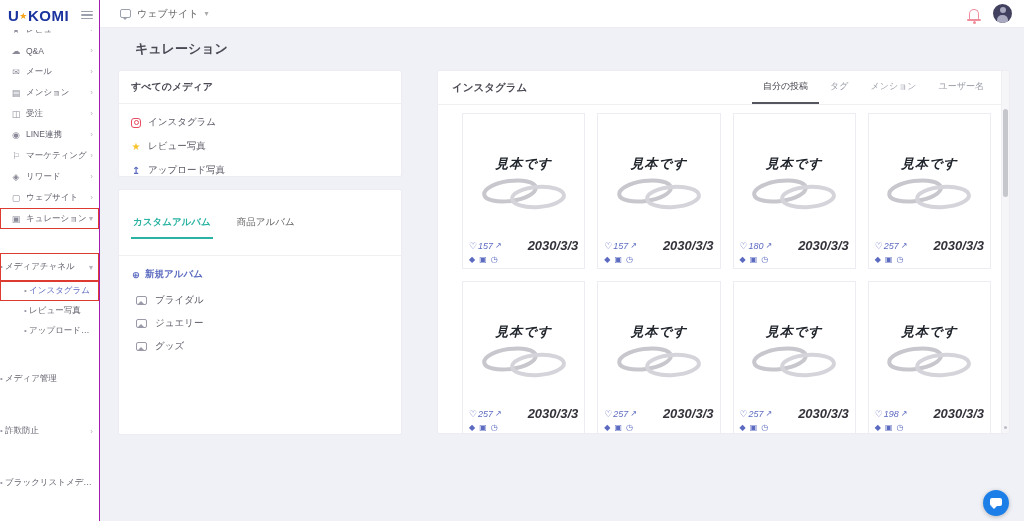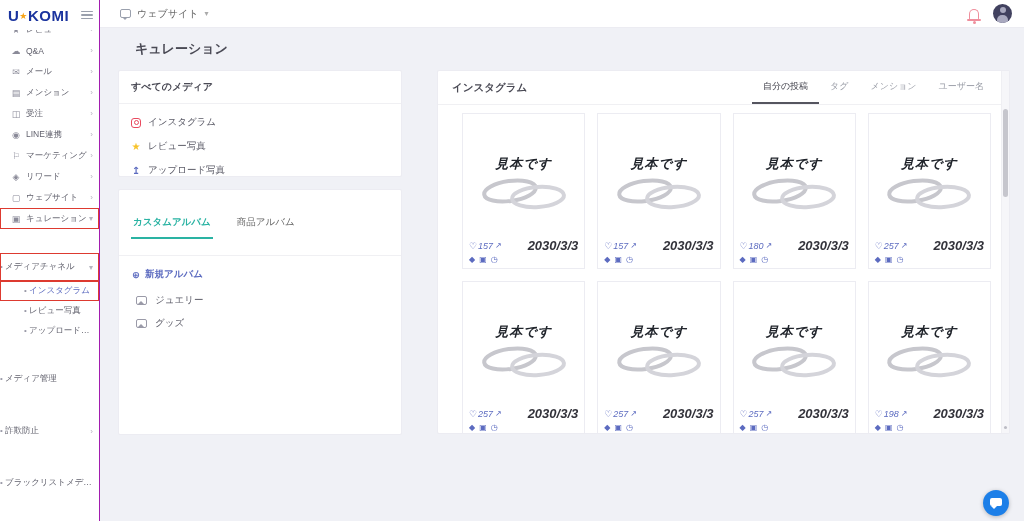--- a/index.html
+++ b/index.html
@@ -263,20 +263,24 @@
           <div class="tabs2">
             <div class="tab2 active">カスタムアルバム</div>
             <div class="tab2">商品アルバム</div>
           </div>
           <div class="new-album">
             <span>⊕</span>
             <span>新規アルバム</span>
           </div>
           <div class="album-item">
             <span class="img-ic"></span>
+            <span>ブライダル</span>
+          </div>
+          <div class="album-item">
+            <span class="img-ic"></span>
             <span>ジュエリー</span>
           </div>
           <div class="album-item">
             <span class="img-ic"></span>
             <span>グッズ</span>
           </div>
         </div>
       </div>
 
       <div class="card ig-panel">

